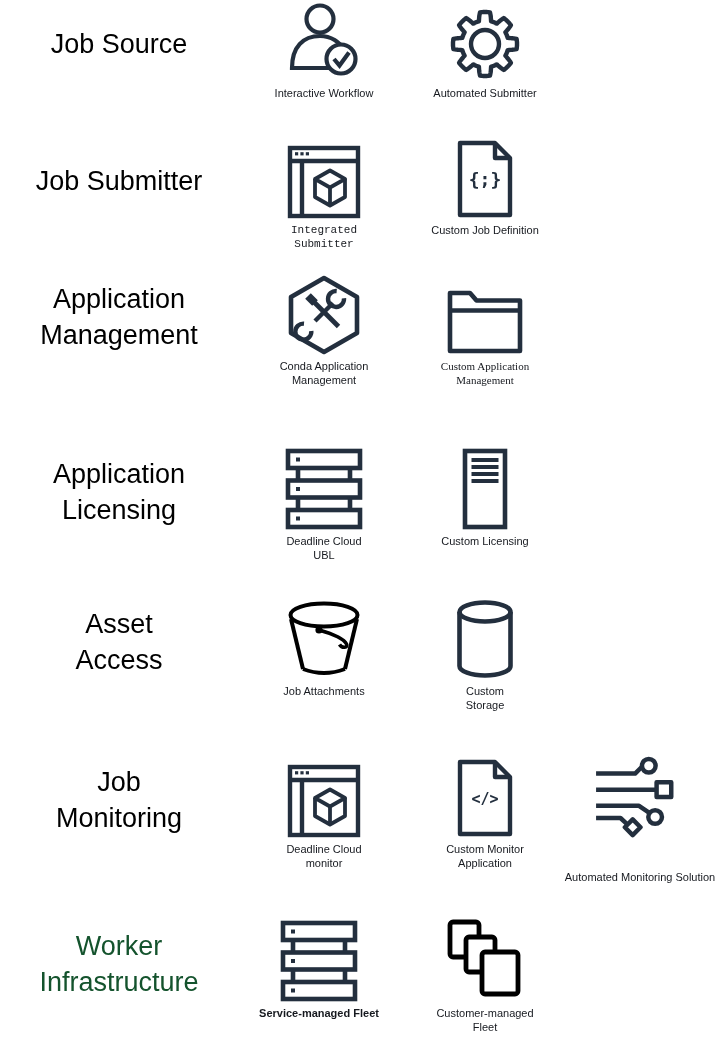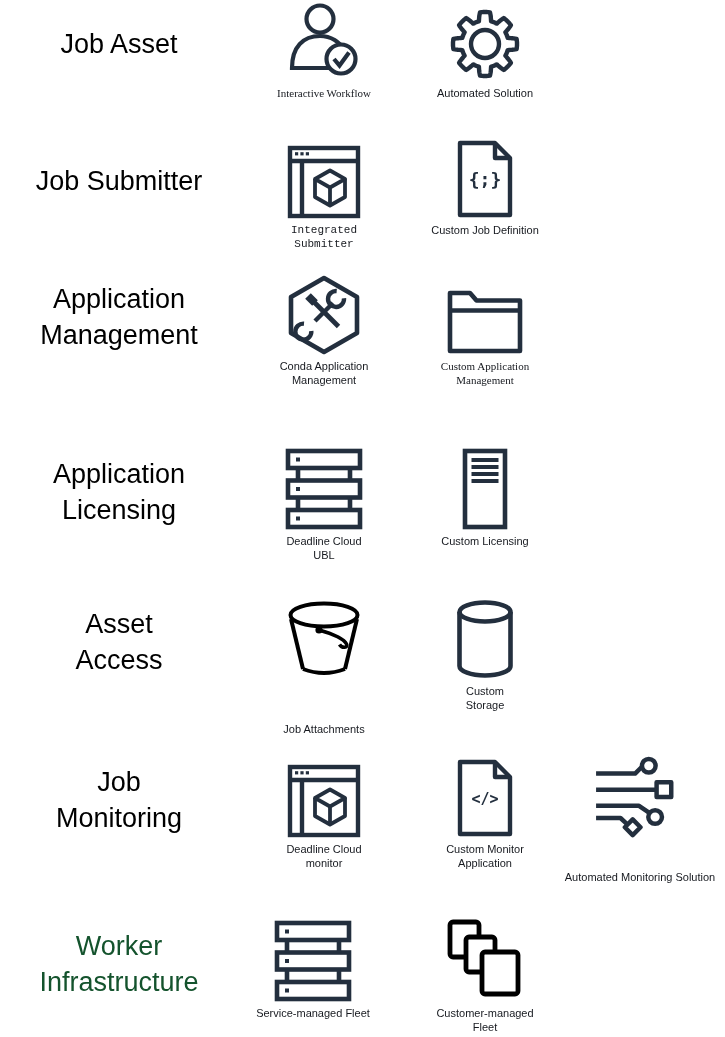--- a/index.html
+++ b/index.html
@@ -21,46 +21,46 @@
   .caption{
     margin-top:5px;font-size:11px;line-height:13.5px;text-align:center;
     color:#16191f;white-space:pre-line;
   }
 </style>
 </head>
 <body>
 
 <div id="stage">
     <div class="row" style="top: 0px;">
-    <div class="row-label" style="color: rgb(0, 0, 0);">Job Asset</div>
+    <div class="row-label" style="color: rgb(0, 0, 0);">Job Source</div>
   <div class="item" style="left: 259px; width: 130px;">
     <div class="icon-box">
           <span>
             <svg width="74" height="80" viewBox="0 0 74 80">
     <g fill="none" stroke="#232f3e" stroke-width="4.2">
       <circle cx="33" cy="17" r="13.5"></circle>
       <path d="M42 66 H5 C5 45 16 34 33 34 C44 34 53 40 57 48"></path>
       <circle cx="54" cy="57" r="14.5" fill="#fff"></circle>
       <path d="M47 57 L52.5 63.5 L62 50.5"></path>
     </g>
             </svg>
           </span>
         </div>
-    <div class="caption" style="color: rgb(22, 25, 31); font-family: Liberation Serif, serif;">Interactive Workflow</div>
+    <div class="caption" style="color: rgb(22, 25, 31);">Interactive Workflow</div>
   </div>
       <div class="item" style="left: 420px; width: 130px;">
     <div class="icon-box">
           <span>
             <svg width="76" height="76" viewBox="0 0 76 76">
     <path d="M38.0 6.0L38.6 6.0L39.1 6.0L39.7 6.0L40.2 6.1L40.8 6.1L41.3 6.2L41.9 6.2L42.5 6.3L43.0 6.4L43.3 7.9L43.6 9.4L43.8 10.9L43.9 12.3L44.0 13.8L44.1 15.3L44.5 15.4L44.9 15.5L45.3 15.7L45.7 15.8L46.0 15.9L46.4 16.1L46.8 16.2L47.2 16.4L47.6 16.5L47.9 16.7L48.3 16.9L48.7 17.1L49.0 17.3L49.4 17.4L49.8 17.6L50.8 16.6L52.0 15.7L53.1 14.7L54.3 13.8L55.5 12.9L56.8 12.1L57.3 12.4L57.7 12.8L58.1 13.1L58.6 13.5L59.0 13.8L59.4 14.2L59.8 14.6L60.2 15.0L60.6 15.4L61.0 15.8L61.4 16.2L61.8 16.6L62.2 17.0L62.5 17.4L62.9 17.9L63.2 18.3L63.6 18.7L63.9 19.2L63.1 20.5L62.2 21.7L61.3 22.9L60.3 24.0L59.4 25.2L58.4 26.3L58.6 26.6L58.7 27.0L58.9 27.3L59.1 27.7L59.3 28.1L59.5 28.4L59.6 28.8L59.8 29.2L59.9 29.6L60.1 30.0L60.2 30.3L60.3 30.7L60.5 31.1L60.6 31.5L60.7 31.9L62.2 32.0L63.7 32.1L65.1 32.2L66.6 32.4L68.1 32.7L69.6 33.0L69.7 33.5L69.8 34.1L69.8 34.7L69.9 35.2L69.9 35.8L70.0 36.3L70.0 36.9L70.0 37.4L70.0 38.0L70.0 38.6L70.0 39.1L70.0 39.7L69.9 40.2L69.9 40.8L69.8 41.3L69.8 41.9L69.7 42.5L69.6 43.0L68.1 43.3L66.6 43.6L65.1 43.8L63.7 43.9L62.2 44.0L60.7 44.1L60.6 44.5L60.5 44.9L60.3 45.3L60.2 45.7L60.1 46.0L59.9 46.4L59.8 46.8L59.6 47.2L59.5 47.6L59.3 47.9L59.1 48.3L58.9 48.7L58.7 49.0L58.6 49.4L58.4 49.8L59.4 50.8L60.3 52.0L61.3 53.1L62.2 54.3L63.1 55.5L63.9 56.8L63.6 57.3L63.2 57.7L62.9 58.1L62.5 58.6L62.2 59.0L61.8 59.4L61.4 59.8L61.0 60.2L60.6 60.6L60.2 61.0L59.8 61.4L59.4 61.8L59.0 62.2L58.6 62.5L58.1 62.9L57.7 63.2L57.3 63.6L56.8 63.9L55.5 63.1L54.3 62.2L53.1 61.3L52.0 60.3L50.8 59.4L49.8 58.4L49.4 58.6L49.0 58.7L48.7 58.9L48.3 59.1L47.9 59.3L47.6 59.5L47.2 59.6L46.8 59.8L46.4 59.9L46.0 60.1L45.7 60.2L45.3 60.3L44.9 60.5L44.5 60.6L44.1 60.7L44.0 62.2L43.9 63.7L43.8 65.1L43.6 66.6L43.3 68.1L43.0 69.6L42.5 69.7L41.9 69.8L41.3 69.8L40.8 69.9L40.2 69.9L39.7 70.0L39.1 70.0L38.6 70.0L38.0 70.0L37.4 70.0L36.9 70.0L36.3 70.0L35.8 69.9L35.2 69.9L34.7 69.8L34.1 69.8L33.5 69.7L33.0 69.6L32.7 68.1L32.4 66.6L32.2 65.1L32.1 63.7L32.0 62.2L31.9 60.7L31.5 60.6L31.1 60.5L30.7 60.3L30.3 60.2L30.0 60.1L29.6 59.9L29.2 59.8L28.8 59.6L28.4 59.5L28.1 59.3L27.7 59.1L27.3 58.9L27.0 58.7L26.6 58.6L26.3 58.4L25.2 59.4L24.0 60.3L22.9 61.3L21.7 62.2L20.5 63.1L19.2 63.9L18.7 63.6L18.3 63.2L17.9 62.9L17.4 62.5L17.0 62.2L16.6 61.8L16.2 61.4L15.8 61.0L15.4 60.6L15.0 60.2L14.6 59.8L14.2 59.4L13.8 59.0L13.5 58.6L13.1 58.1L12.8 57.7L12.4 57.3L12.1 56.8L12.9 55.5L13.8 54.3L14.7 53.1L15.7 52.0L16.6 50.8L17.6 49.8L17.4 49.4L17.3 49.0L17.1 48.7L16.9 48.3L16.7 47.9L16.5 47.6L16.4 47.2L16.2 46.8L16.1 46.4L15.9 46.0L15.8 45.7L15.7 45.3L15.5 44.9L15.4 44.5L15.3 44.1L13.8 44.0L12.3 43.9L10.9 43.8L9.4 43.6L7.9 43.3L6.4 43.0L6.3 42.5L6.2 41.9L6.2 41.3L6.1 40.8L6.1 40.2L6.0 39.7L6.0 39.1L6.0 38.6L6.0 38.0L6.0 37.4L6.0 36.9L6.0 36.3L6.1 35.8L6.1 35.2L6.2 34.7L6.2 34.1L6.3 33.5L6.4 33.0L7.9 32.7L9.4 32.4L10.9 32.2L12.3 32.1L13.8 32.0L15.3 31.9L15.4 31.5L15.5 31.1L15.7 30.7L15.8 30.3L15.9 30.0L16.1 29.6L16.2 29.2L16.4 28.8L16.5 28.4L16.7 28.1L16.9 27.7L17.1 27.3L17.3 27.0L17.4 26.6L17.6 26.3L16.6 25.2L15.7 24.0L14.7 22.9L13.8 21.7L12.9 20.5L12.1 19.2L12.4 18.7L12.8 18.3L13.1 17.9L13.5 17.4L13.8 17.0L14.2 16.6L14.6 16.2L15.0 15.8L15.4 15.4L15.8 15.0L16.2 14.6L16.6 14.2L17.0 13.8L17.4 13.5L17.9 13.1L18.3 12.8L18.7 12.4L19.2 12.1L20.5 12.9L21.7 13.8L22.9 14.7L24.0 15.7L25.2 16.6L26.2 17.6L26.6 17.4L27.0 17.3L27.3 17.1L27.7 16.9L28.1 16.7L28.4 16.5L28.8 16.4L29.2 16.2L29.6 16.1L30.0 15.9L30.3 15.8L30.7 15.7L31.1 15.5L31.5 15.4L31.9 15.3L32.0 13.8L32.1 12.3L32.2 10.9L32.4 9.4L32.7 7.9L33.0 6.4L33.5 6.3L34.1 6.2L34.7 6.2L35.2 6.1L35.8 6.1L36.3 6.0L36.9 6.0L37.4 6.0Z" fill="none" stroke="#232f3e" stroke-width="4.4" stroke-linejoin="round"></path>
     <circle cx="38" cy="38" r="14" fill="none" stroke="#232f3e" stroke-width="4.4"></circle>
             </svg>
           </span>
         </div>
-    <div class="caption" style="color: rgb(22, 25, 31);">Automated Solution</div>
+    <div class="caption" style="color: rgb(22, 25, 31);">Automated Submitter</div>
   </div>
     </div>
     <div class="row" style="top: 137px;">
     <div class="row-label" style="color: rgb(0, 0, 0);">Job Submitter</div>
   <div class="item" style="left: 259px; width: 130px;">
     <div class="icon-box">
           <span>
             <svg width="74" height="74" viewBox="0 0 74 74">
     <g fill="none" stroke="#232f3e" stroke-width="4.4">
       <rect x="3" y="3" width="68" height="68"></rect>
@@ -170,21 +170,21 @@
     </g>
             </svg>
           </span>
         </div>
     <div class="caption" style="color: rgb(22, 25, 31);">Custom Licensing</div>
   </div>
     </div>
     <div class="row" style="top: 598px;">
     <div class="row-label" style="color: rgb(0, 0, 0);">Asset
 Access</div>
-  <div class="item" style="left: 259px; width: 130px; gap: 38px;">
+  <div class="item" style="left: 259px; width: 130px;">
     <div class="icon-box">
           <span>
             <svg width="78" height="82" viewBox="0 0 78 82">
     <g fill="none" stroke="#000000" stroke-width="4">
       <ellipse cx="39" cy="17" rx="33.5" ry="11.5"></ellipse>
       <path d="M6 21 L18 71"></path>
                 <path d="M72 21 L60 71"></path>
       <path d="M18 71 Q39 79 60 71"></path>
       <path d="M34 32 C48 36 59 41 61.5 46 C63.5 50 57 50.5 54.5 46.5" stroke-width="3.6"></path>
     </g>
@@ -268,21 +268,21 @@
     </g>
             </svg>
           </span>
         </div>
     <div class="caption" style="color: rgb(22, 25, 31); margin-top: 33px;">Automated Monitoring Solution</div>
   </div>
     </div>
     <div class="row" style="top: 920px;">
     <div class="row-label" style="color: #14532d;">Worker
 Infrastructure</div>
-  <div class="item" style="left: 248px; width: 130px;">
+  <div class="item" style="left: 254px; width: 130px; font-weight: bold;">
     <div class="icon-box">
           <span>
             <svg width="78" height="82" viewBox="0 0 78 82">
     <g fill="none" stroke="#232f3e" stroke-width="4.6">
       <rect x="3" y="3" width="72" height="17"></rect>
       <rect x="3" y="32.5" width="72" height="17"></rect>
       <rect x="3" y="62" width="72" height="17"></rect>
       <path d="M13 20 V32.5 M65 20 V32.5 M13 49.5 V62 M65 49.5 V62"></path>
     </g>
     <g fill="#232f3e">

